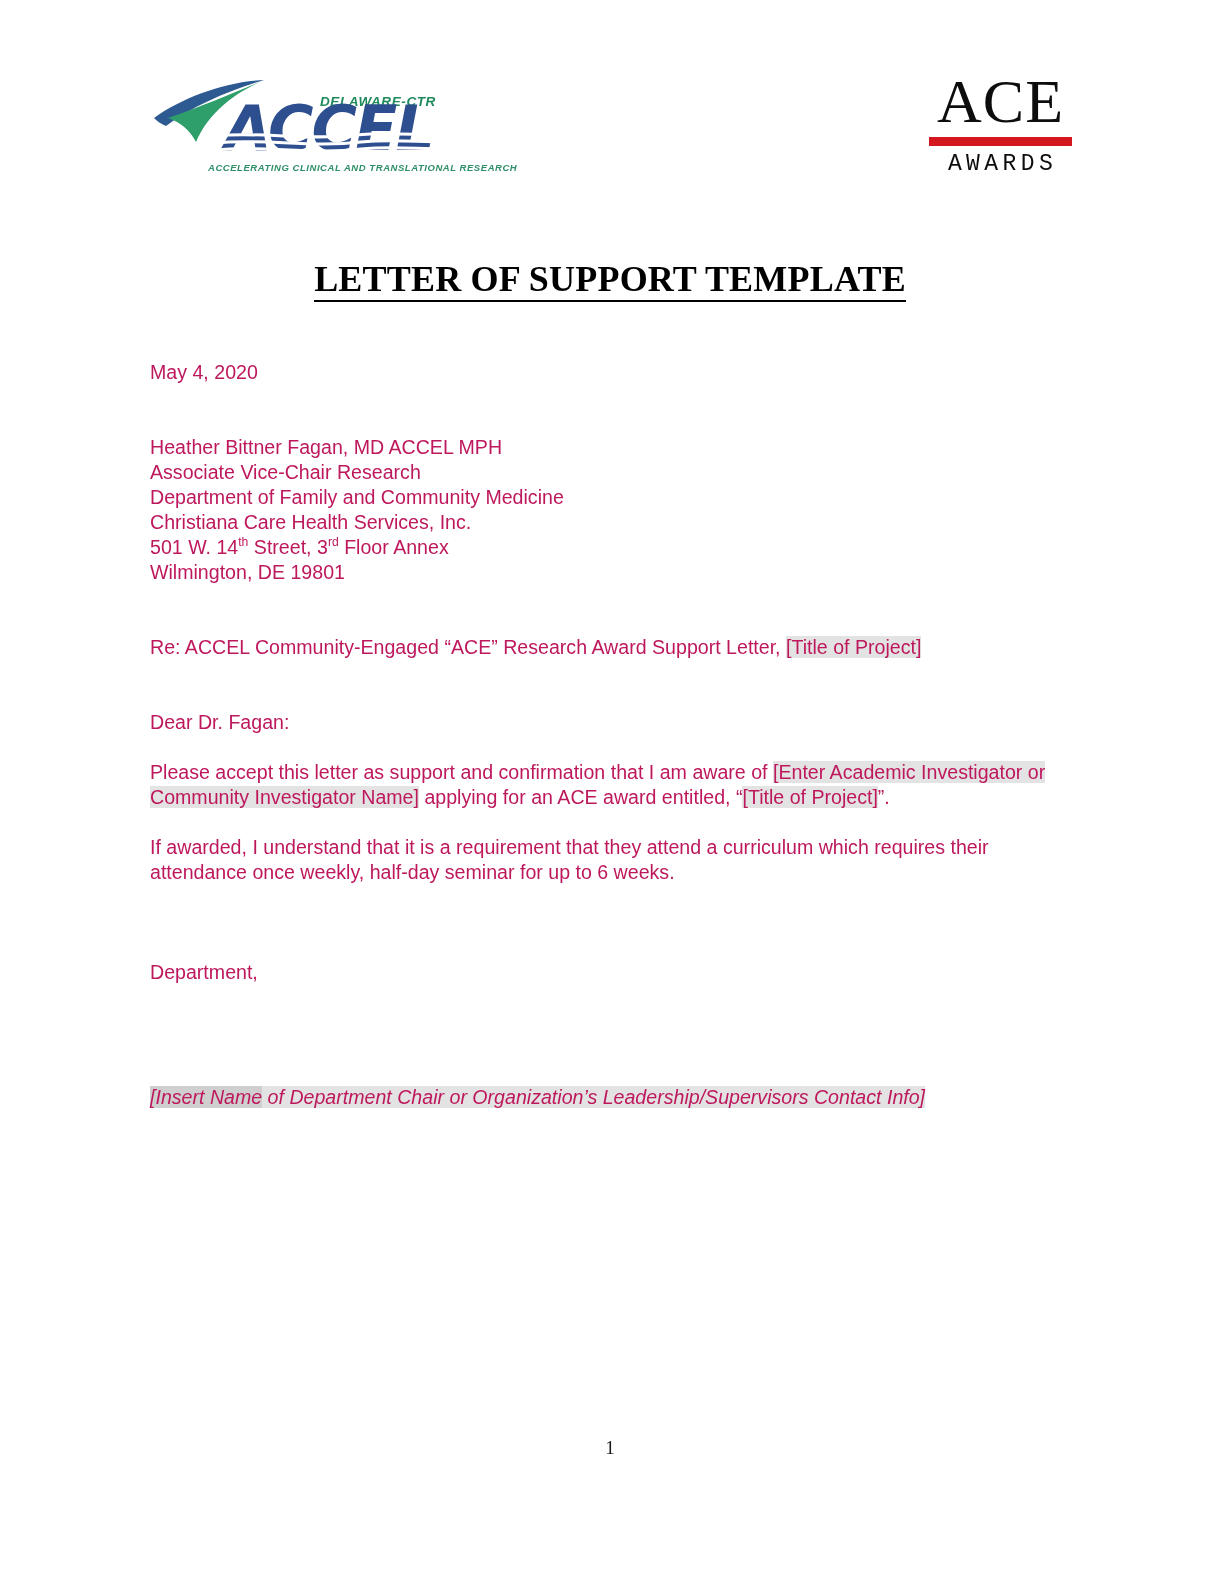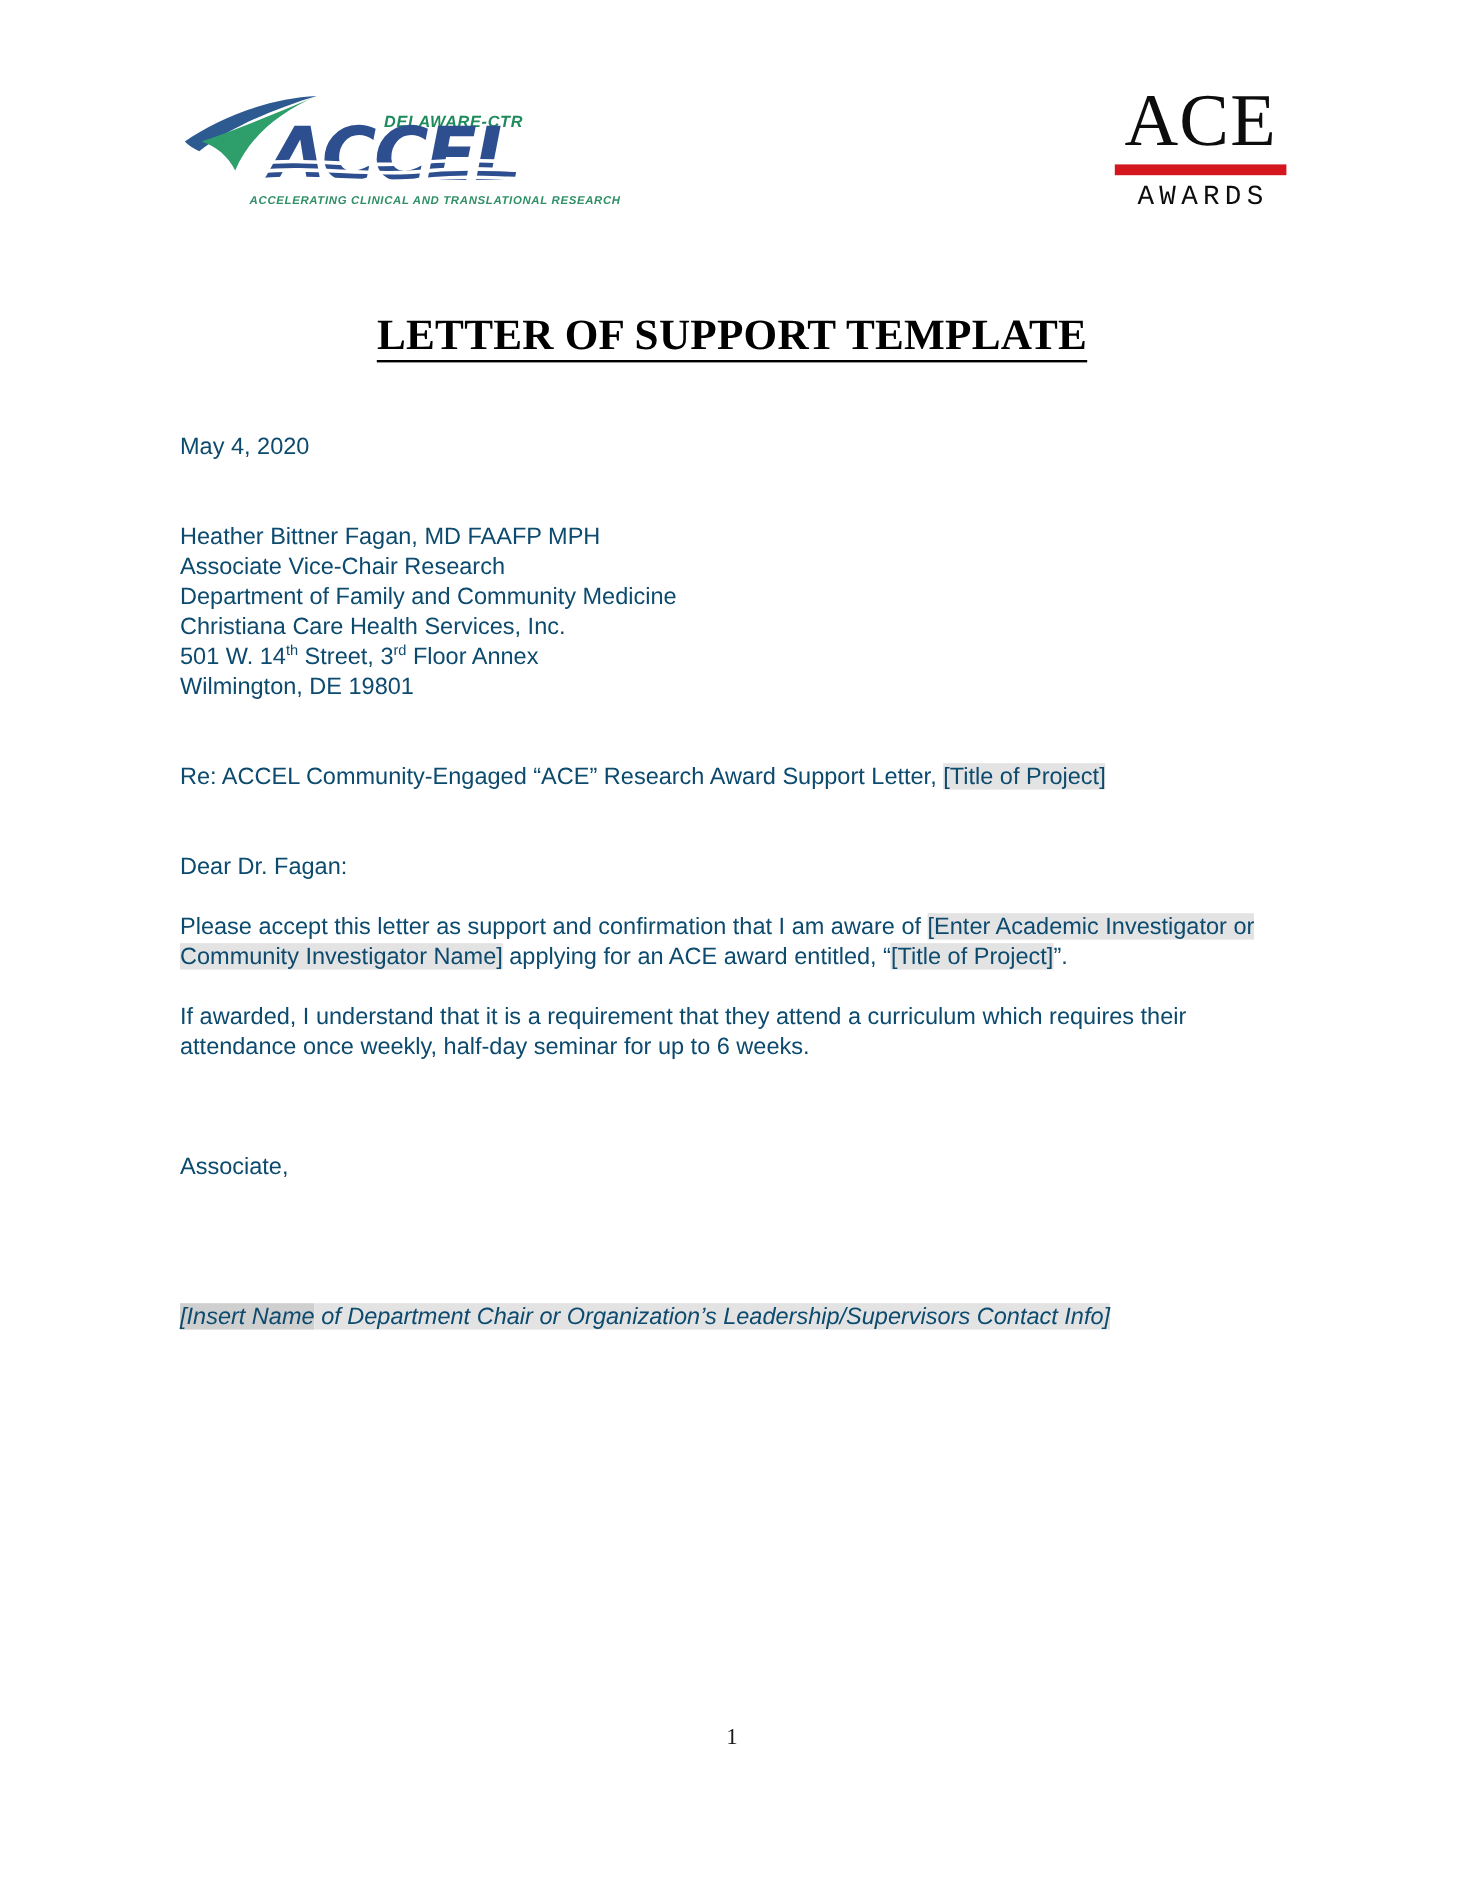--- a/index.html
+++ b/index.html
@@ -146,21 +146,21 @@
   }
 
   
   .body-area {
     position: absolute;
     left: 150px;
     top: 360px;
     width: 908px;
     font-size: 19.6px;
     line-height: 25px;
-    color: #0c4a6e;
+    color: #be185d;
   }
   .line { white-space: nowrap; }
   .para { margin: 0; }
 
   .gap-sm { height: 25px; }
   .gap-md { height: 50px; }
   .gap-lg { height: 75px; }
 
   .addr { margin: 0; }
 
@@ -232,21 +232,21 @@
     <span>LETTER OF SUPPORT TEMPLATE</span>
   </div>
 
   <div class="body-area">
 
     <div class="line">May 4, 2020</div>
 
     <div class="gap-md"></div>
 
     <div class="addr">
-      <div class="line">Heather Bittner Fagan, MD FAAFP MPH</div>
+      <div class="line">Heather Bittner Fagan, MD ACCEL MPH</div>
       <div class="line">Associate Vice-Chair Research</div>
       <div class="line">Department of Family and Community Medicine</div>
       <div class="line">Christiana Care Health Services, Inc.</div>
       <div class="line">
         <span>501 W. 14</span><sup>th</sup><span> Street, 3</span><sup>rd</sup><span> Floor Annex</span>
       </div>
       <div class="line">Wilmington, DE 19801</div>
     </div>
 
     <div class="gap-md"></div>
@@ -264,21 +264,21 @@
     <p class="para">
       <span>Please accept this letter as support and confirmation that I am aware of </span><span class="hl">[Enter Academic Investigator or Community Investigator Name]</span><span> applying for an ACE award entitled, “</span><span class="hl">[Title of Project]</span><span>”.</span>
     </p>
 
     <div class="gap-sm"></div>
 
     <p class="para">If awarded, I understand that it is a requirement that they attend a curriculum which requires their attendance once weekly, half-day seminar for up to 6 weeks.</p>
 
     <div class="gap-lg"></div>
 
-    <div class="line">Associate,</div>
+    <div class="line">Department,</div>
 
     <div class="gap-lg"></div>
     <div class="gap-sm"></div>
 
     <div class="signature-block">
       <span class="hl-dark">[Insert Name</span><span class="hl"> of Department Chair or Organization’s Leadership/Supervisors Contact Info]</span>
     </div>
 
   </div>
 

